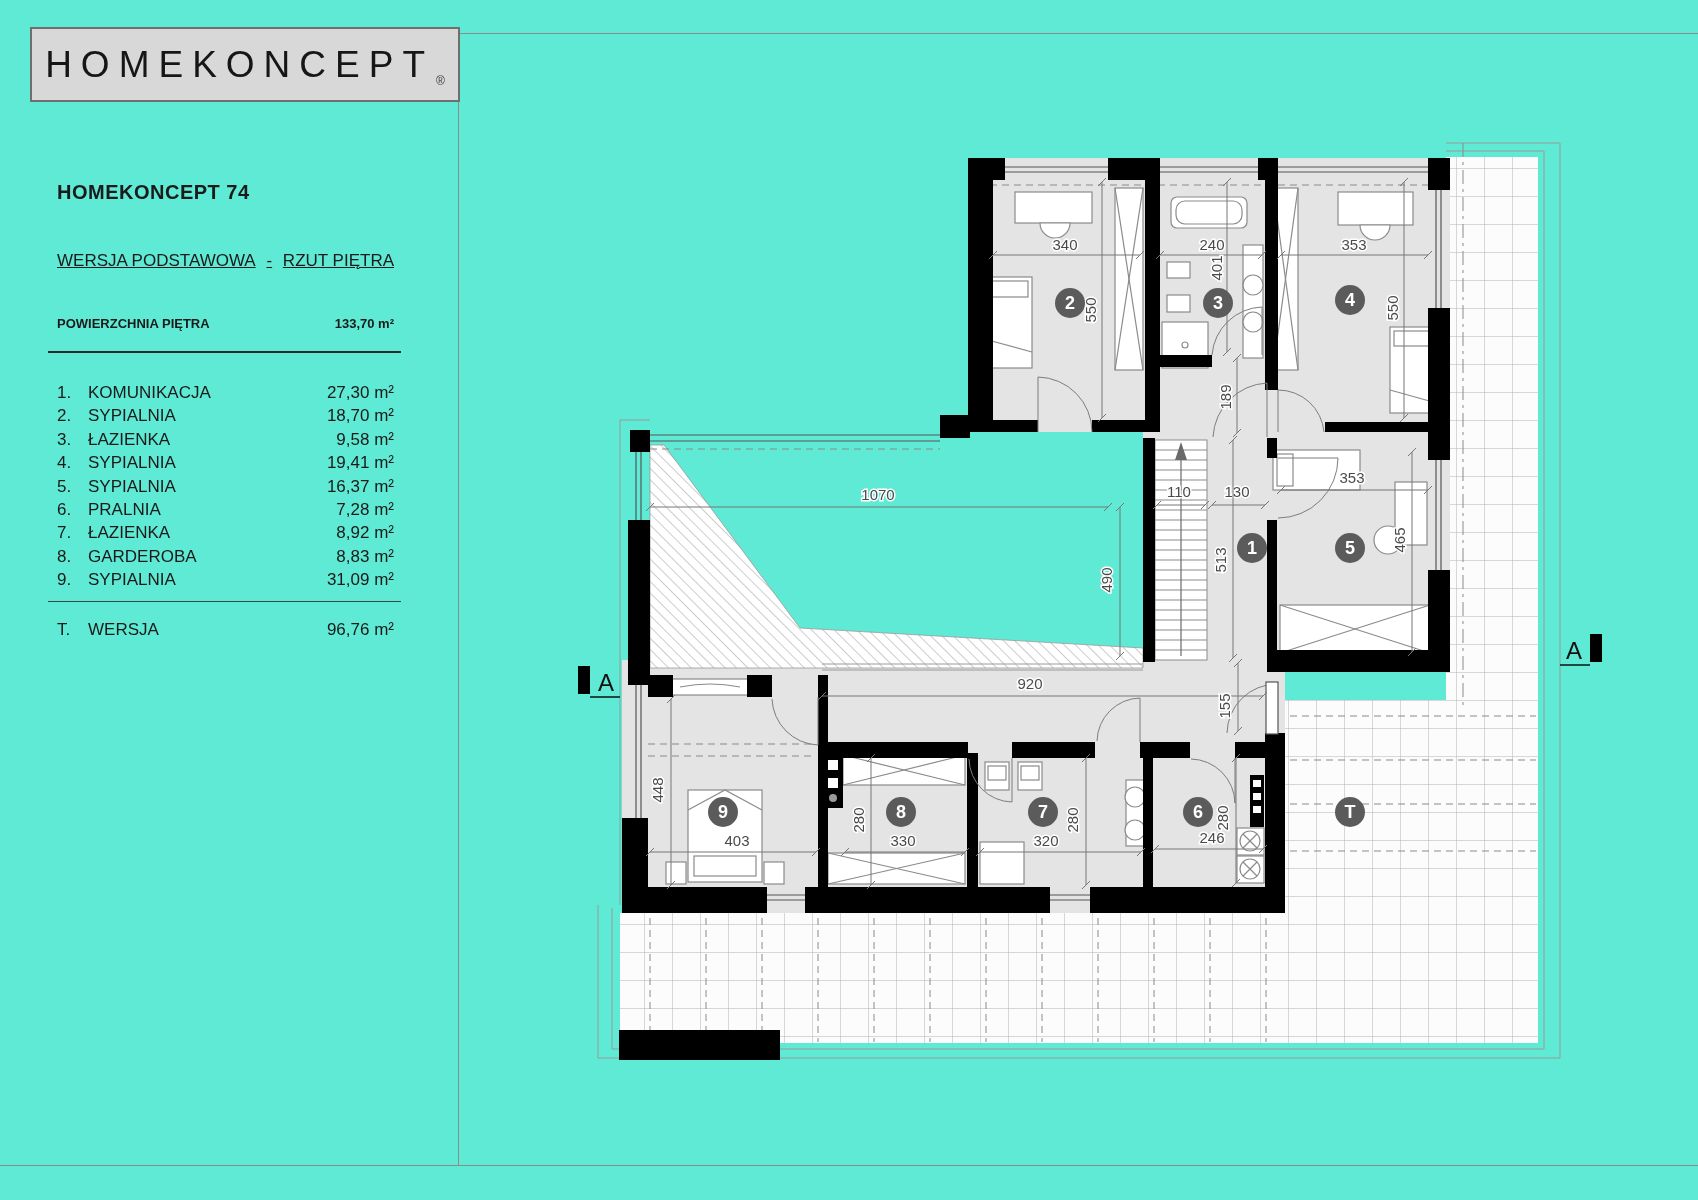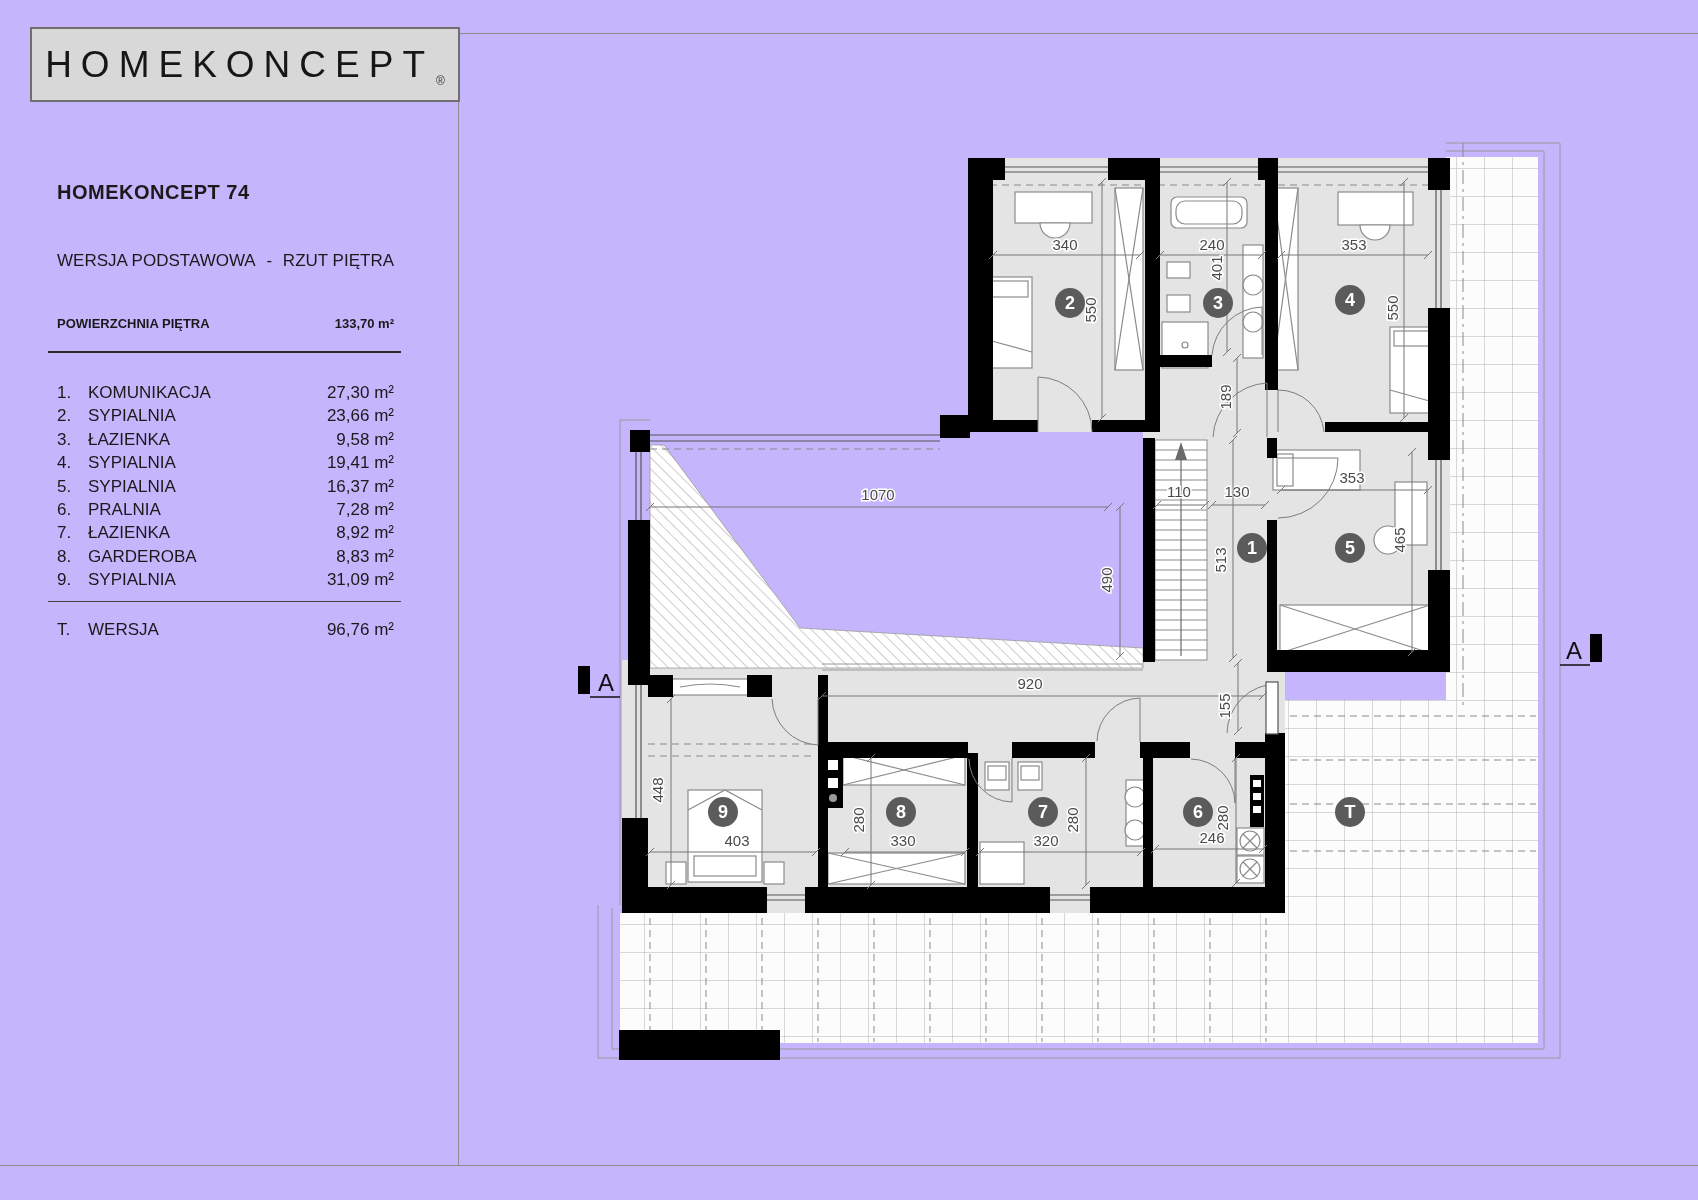--- a/index.html
+++ b/index.html
@@ -1,28 +1,28 @@
 <!DOCTYPE html>
 <html><head>
 <meta charset="utf-8">
 <style>
   html,body{margin:0;padding:0;background:#fff;}
-  #page{position:relative;width:1698px;height:1200px;background:#c4b5fd;overflow:hidden;
+  #page{position:relative;width:1698px;height:1200px;background:#5eead4;overflow:hidden;
         font-family:"Liberation Sans",sans-serif;color:#1a1a1a;}
   
   .rule{position:absolute;background:#8c8c8c;}
   
   #logo-box{position:absolute;left:30px;top:27px;width:426px;height:71px;background:#d8d8d8;
             border:2px solid #6f6f6f;display:flex;align-items:center;justify-content:center;}
   #logo-text{font-size:37px;letter-spacing:9px;font-weight:400;color:#161616;}
   #logo-reg{font-size:12px;color:#3a3a3a;margin-left:2px;align-self:flex-end;padding-bottom:12px;}
   
   .s-abs{position:absolute;}
   #s-title{left:57px;top:181px;font-size:20px;font-weight:bold;letter-spacing:.5px;}
-  #s-sub{left:57px;top:251px;width:337px;display:flex;justify-content:space-between;font-size:17px;}
+  #s-sub{left:57px;top:251px;width:337px;display:flex;justify-content:space-between;font-size:17px;text-decoration:underline;}
   #s-area{left:57px;top:316px;width:337px;display:flex;justify-content:space-between;
           font-size:13px;font-weight:bold;}
   .hr{position:absolute;left:48px;width:353px;height:2px;background:#2b2b2b;}
   #hr1{top:351px;} #hr2{top:601px;height:1px;background:#444;}
   #room-list{left:57px;top:381px;width:337px;font-size:17px;}
   .row{display:flex;line-height:23.4px;}
   .row .no{width:31px;}
   .row .nm{flex:1;}
   .row .ar{text-align:right;margin-left:8px;}
   #t-row{left:57px;top:618px;width:337px;font-size:17px;}
@@ -70,21 +70,21 @@
   <div class="hr" id="hr1"></div>
   <div class="s-abs" id="room-list">
       <div class="row">
         <span class="no">1.</span>
         <span class="nm">KOMUNIKACJA</span>
         <span class="ar">27,30 m²</span>
       </div>
       <div class="row">
         <span class="no">2.</span>
         <span class="nm">SYPIALNIA</span>
-        <span class="ar">23,66 m²</span>
+        <span class="ar">18,70 m²</span>
       </div>
       <div class="row">
         <span class="no">3.</span>
         <span class="nm">ŁAZIENKA</span>
         <span class="ar">9,58 m²</span>
       </div>
       <div class="row">
         <span class="no">4.</span>
         <span class="nm">SYPIALNIA</span>
         <span class="ar">19,41 m²</span>

